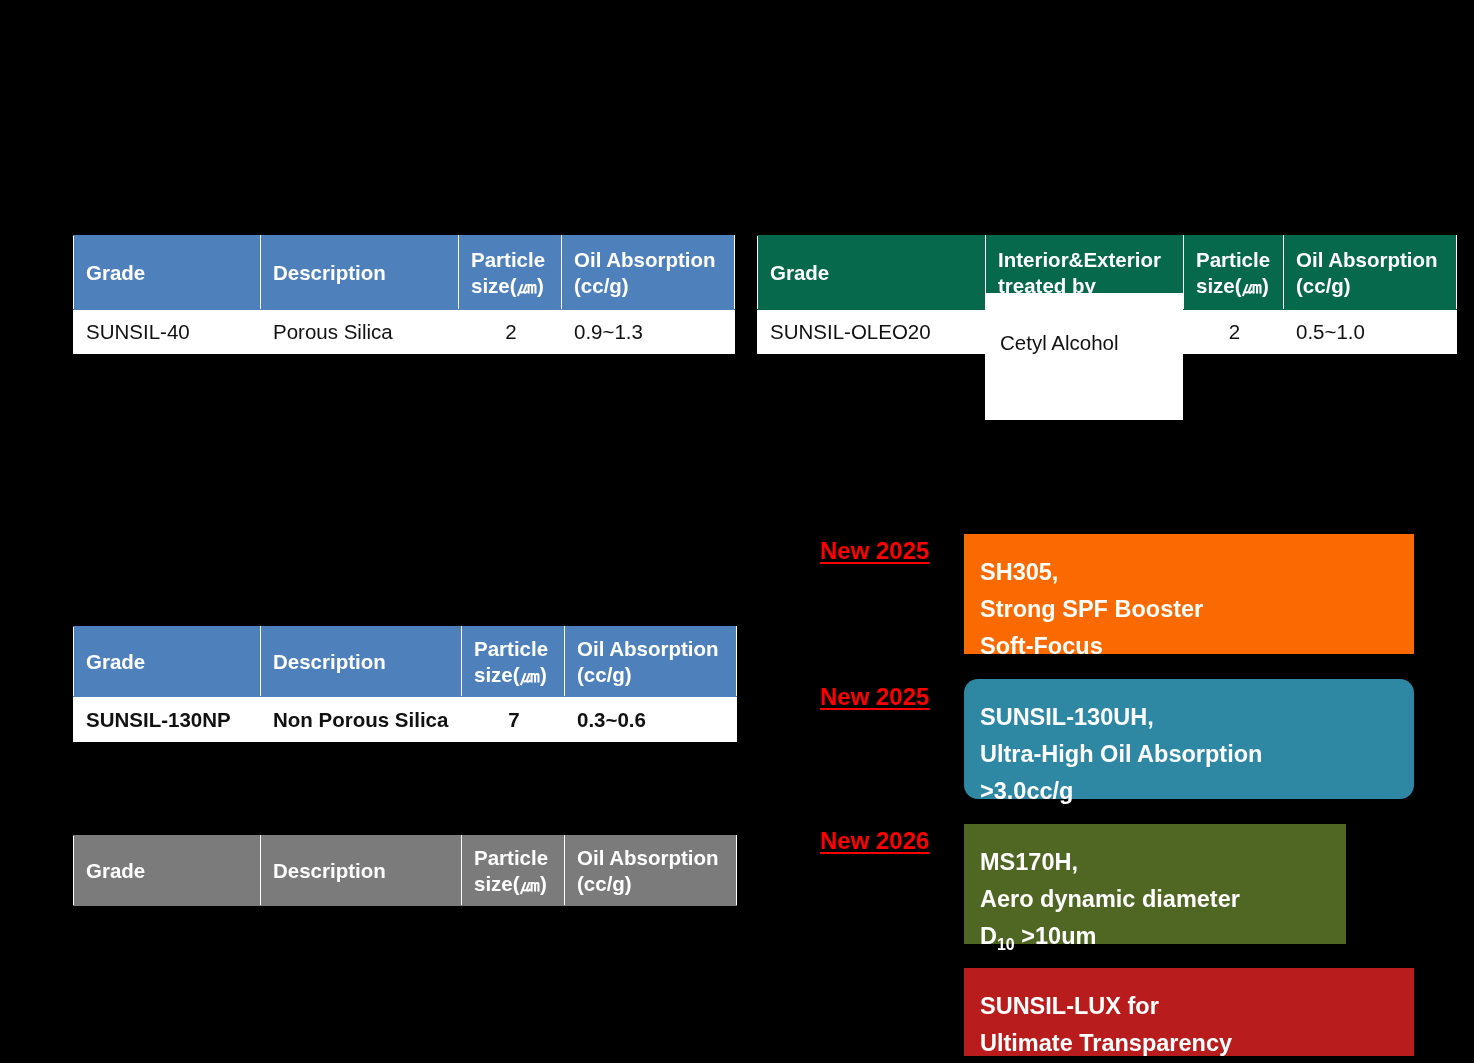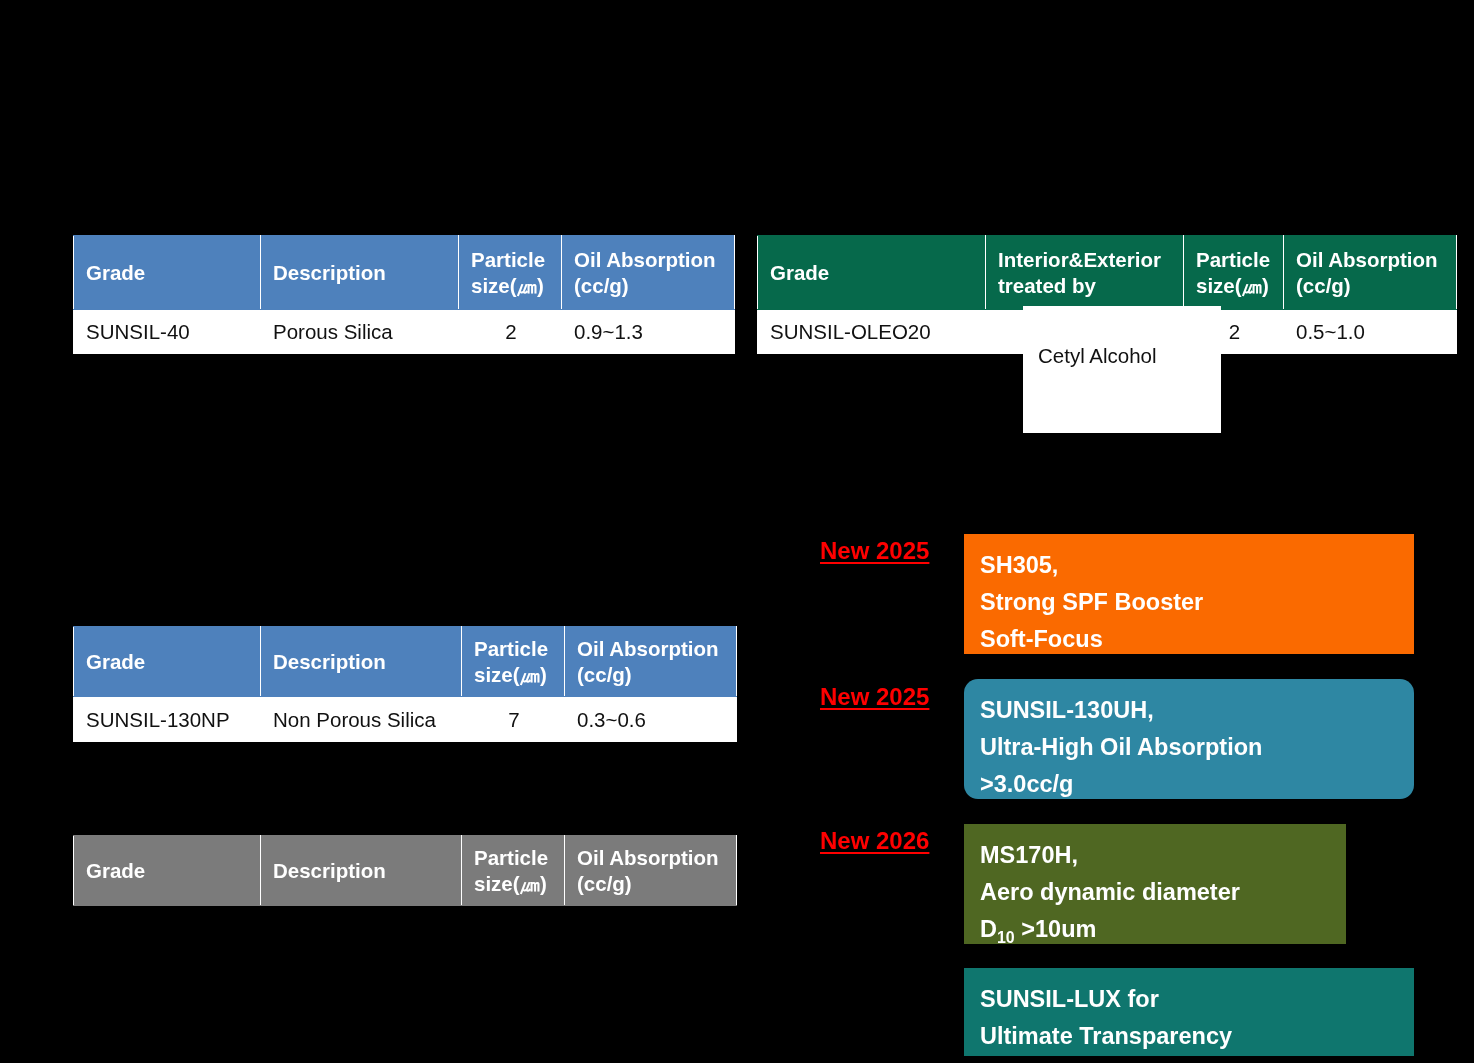--- a/index.html
+++ b/index.html
@@ -39,21 +39,21 @@
   }
   .spec-table .body td {
     background: #ffffff;
     color: #111111;
     font-weight: normal;
     font-size: 20.5px;
     line-height: 26px;
     vertical-align: middle;
   }
   .spec-table .body.bold td {
-    font-weight: normal;
+    font-weight: bold;
   }
   .center { text-align: center; }
 
   
   .hdr-blue td  { background: #4E81BC; border-color:#4E81BC; }
   .hdr-green td { background: #06694B; border-color:#06694B; }
   .hdr-gray td  { background: #7B7B7B; border-color:#7B7B7B; }
 
   .hdr-blue td, .hdr-green td, .hdr-gray td { border-left-color:#ffffff; border-right-color:#ffffff; }
 
@@ -70,21 +70,21 @@
   }
 
   
   .banner {
     position: absolute;
     box-sizing: border-box;
     color: #ffffff;
     font-weight: bold;
     font-size: 23.5px;
     line-height: 37px;
-    padding: 13px 0 0 16px;
+    padding: 20px 0 0 16px;
     white-space: pre-line;
   }
   .new-tag {
     position: absolute;
     color: #FF0000;
     font-weight: bold;
     font-size: 24px;
     line-height: 24px;
     text-decoration: underline;
     text-underline-offset: 3px;
@@ -133,21 +133,21 @@
   </tr>
   <tr class="body" style="height:42px">
     <td>SUNSIL-OLEO20</td>
     <td style="background:#ffffff;"></td>
     <td class="center">2</td>
     <td>0.5~1.0</td>
   </tr>
 </tbody>
   </table>
 
-<div class="tall-cell" style="left:1023px; top:293px; width:198px; height:127px;margin-top:13px;">Cetyl Alcohol</div>
+<div class="tall-cell" style="left:985px; top:293px; width:198px; height:127px;">Cetyl Alcohol</div>
 
 <table class="spec-table" style="left:73px; top:610px; width:663px;">
   <colgroup>
       <col style="width:187px">
       <col style="width:201px">
       <col style="width:103px">
       <col style="width:172px">
     </colgroup>
   <tbody>
       <tr class="hdr hdr-blue" style="height:58px">
@@ -192,14 +192,14 @@
 Ultra-High Oil Absorption
 &gt;3.0cc/g</div>
 
 <div class="new-tag" style="left:820px; top:829px;">New 2026</div>
 <div class="banner" style="left:964px; top:824px; width:382px; height:120px; background:#4F6722; white-space:normal;">
   <div>MS170H,</div>
   <div>Aero dynamic diameter</div>
   <div><span>D</span><span class="sub">10</span><span> &gt;10um</span></div>
 </div>
 
-<div class="banner" style="left:964px; top:968px; width:450px; height:88px; background:#0f766e;">SUNSIL-LUX for
+<div class="banner" style="left:964px; top:968px; width:450px; height:88px; background:#b91c1c;">SUNSIL-LUX for
 Ultimate Transparency</div>
 
 </body></html>

